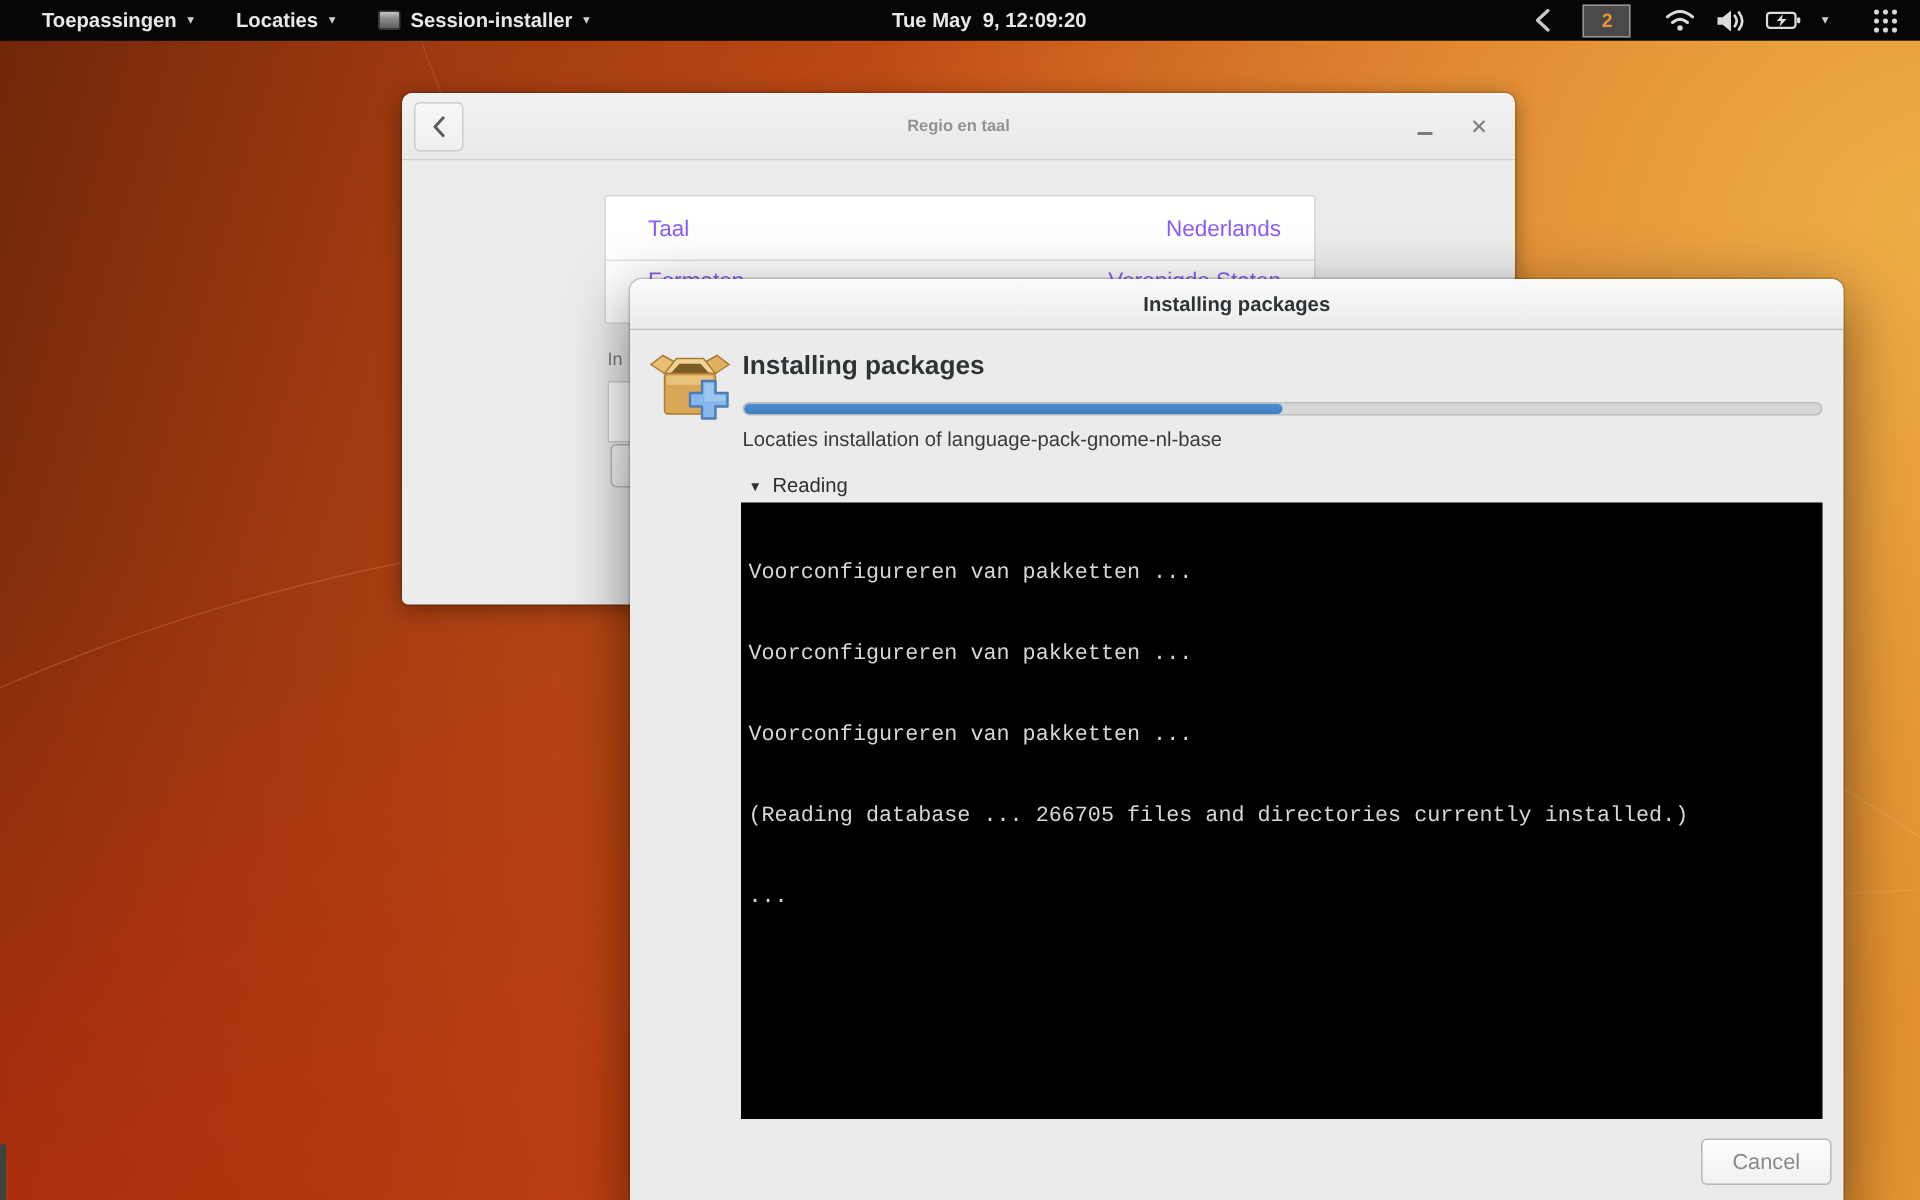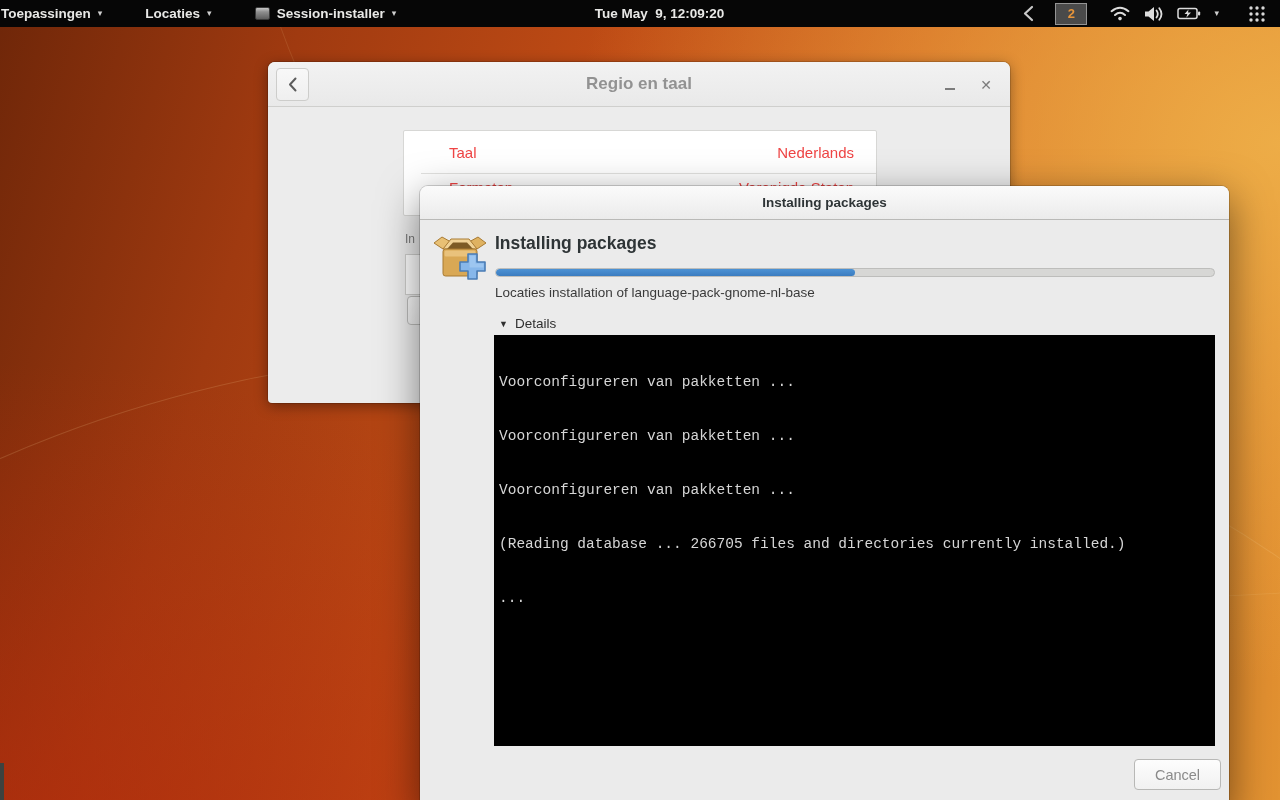--- a/index.html
+++ b/index.html
@@ -21,21 +21,21 @@
   .arc { position:absolute; border-radius:50%; border:1px solid rgba(255,225,160,.16); }
   .arc1 { width:2100px; height:1500px; left:-500px; top:320px; }
   .arc2 { width:1900px; height:1600px; left:240px; top:-1030px; border-color:rgba(255,225,160,.12); }
   .corner-sliver { position:absolute; left:0; top:736px; width:4px; height:37px; background:#3d423f; }
 
   
   .topbar {
     position:absolute; left:0; top:0; width:1280px; height:27px; background:#060606;
     display:flex; align-items:center; color:#e8e8e6; font-size:13.5px; font-weight:700; z-index:50;
   }
-  .tb-left { display:flex; align-items:center; margin-left:1px; gap:43px; }
+  .tb-left { display:flex; align-items:center; margin-left:28px; gap:28px; }
   .tb-menu { display:flex; align-items:center; gap:7px; height:27px; cursor:default; }
   .caret { font-size:9px; color:#cfcfcf; line-height:1; }
   .session-icon {
     width:15px; height:13px; border-radius:2px; border:1px solid #3a3a3a;
     background:linear-gradient(180deg,#c7c7c7 0%,#8f8f8f 35%,#5e5e5e 100%);
   }
   .tb-clock { position:absolute; left:0; right:0; text-align:center; white-space:pre; pointer-events:none;padding-left:39px; }
   .tb-clock span { pointer-events:auto; }
   .tb-right { margin-left:auto; display:flex; align-items:center; gap:13px; margin-right:14px; }
   .ws-box {
@@ -55,31 +55,31 @@
   .rw-header {
     position:relative; height:45px; background:linear-gradient(180deg,#f2f2f2,#e9e9e9);
     border-bottom:1px solid #cfcfcd; border-radius:7px 7px 0 0;
     display:flex; align-items:center;
   }
   .rw-back {
     position:absolute; left:8px; top:6px; width:33px; height:33px;
     border:1px solid #cdcdcb; border-radius:4px; background:linear-gradient(180deg,#f8f8f8,#efefef);
     display:flex; align-items:center; justify-content:center;
   }
-  .rw-title { width:100%; text-align:center; color:#929292; font-weight:700; font-size:17px; }
+  .rw-title { width:100%; text-align:center; color:#929292; font-weight:700; font-size:11px; }
   .rw-btn { position:absolute; top:0; height:45px; display:flex; align-items:center; justify-content:center; width:28px; color:#7c7c7c; font-size:15px; }
   .rw-min { right:46px; }
   .rw-close { right:10px; font-size:14px; }
   .rw-min .bar { display:block; width:10px; height:2px; background:#7c7c7c; margin-top:8px; }
 
   .rw-frame {
     position:absolute; left:135px; top:68px; width:474px;
     background:#fff; border:1px solid #d7d7d5; border-radius:2px;
   }
-  .rw-row { height:42px; display:flex; align-items:center; justify-content:space-between; padding:0 22px 0 28px; font-size:15px; color:#ef4444;margin-left:17px; }
+  .rw-row { height:42px; display:flex; align-items:center; justify-content:space-between; padding:0 22px 0 28px; font-size:15px; color:#8b5cf6; }
   .rw-row + .rw-row { border-top:1px solid #e2e2e0; height:42px; align-items:flex-start; padding-top:5px; }
   .rw-section { position:absolute; left:137px; top:170px; font-size:12px; color:#7a7a7a; }
   .rw-listbox { position:absolute; left:137px; top:192px; width:70px; height:41px; background:#fff; border:1px solid #cfcfcd; }
   .rw-smallbtn { position:absolute; left:139px; top:234px; width:70px; height:29px; border:1px solid #bdbdbb; border-radius:4px; background:linear-gradient(180deg,#fafafa,#f0f0f0); }
 
   
   .dialog {
     position:absolute; left:420px; top:186px; width:809px; height:625px; z-index:5;
     background:#ebebeb; border-radius:8px 8px 0 0;
     box-shadow:0 12px 40px rgba(0,0,0,.5), 0 0 0 1px rgba(0,0,0,.17);
@@ -243,21 +243,21 @@
   <div class="dg-heading">Installing packages</div>
 
   <div class="dg-progress">
     <div class="dg-progress-fill" style="width: 50%;"></div>
   </div>
 
   <div class="dg-status">Locaties installation of language-pack-gnome-nl-base</div>
 
   <div class="dg-details">
     <span class="tri">▼</span>
-    <span>Details</span>
+    <span>Reading</span>
   </div>
 
   <div class="terminal">
     <div class="tline">Voorconfigureren van pakketten ...</div>
     <div class="tline">Voorconfigureren van pakketten ...</div>
     <div class="tline">Voorconfigureren van pakketten ...</div>
     <div class="tline">(Reading database ... 266705 files and directories currently installed.)</div>
     <div class="tline">...</div>
     
     

